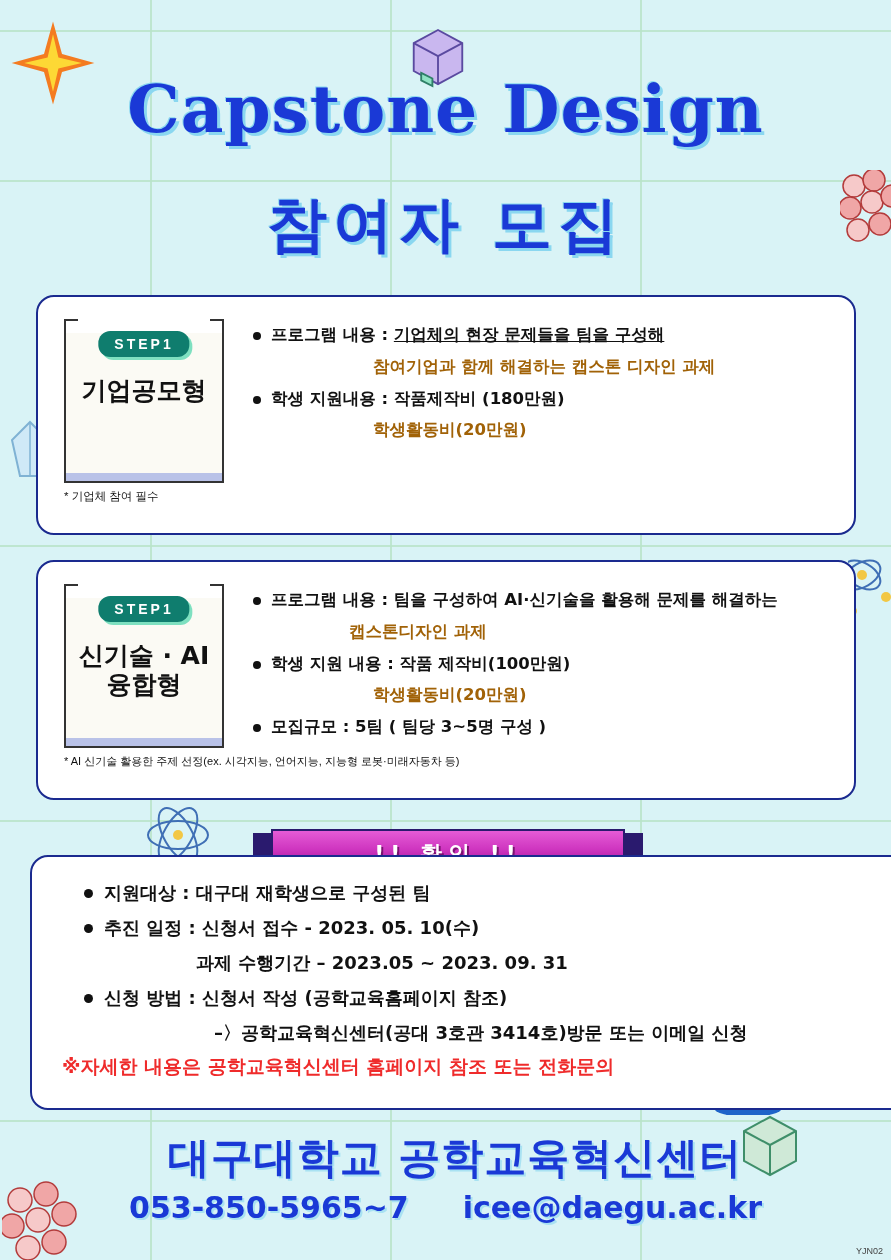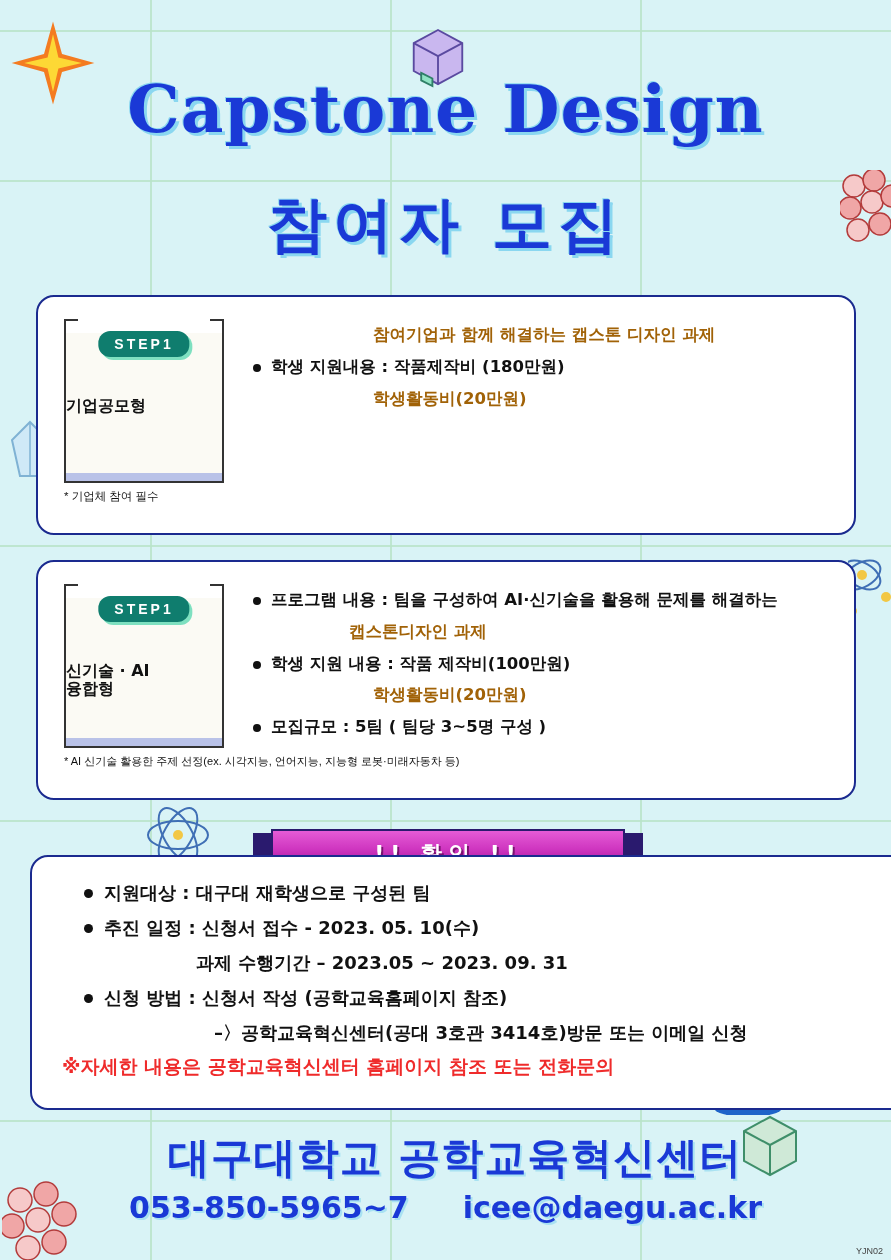--- a/index.html
+++ b/index.html
@@ -70,26 +70,26 @@
   .step-badge {
     position:absolute; top:-2px; left:50%; transform:translateX(-50%);
     background:#0f7d6e; color:#ffffff;
     font-size:14px; font-weight:bold; letter-spacing:3px;
     padding:5px 16px;
     border-radius:12px;
     box-shadow: 3px 3px 0 #7ee0c0;
     white-space:nowrap;
   }
   .step-label {
-    text-align:left;
+    text-align:center;
     font-family:"DejaVu Sans", sans-serif;
     font-weight:bold;
-    font-size:16px;
+    font-size:25px;
     color:#111;
-    margin-top:54px;
+    margin-top:34px;
     line-height:1.15;
   }
   .step-foot {
     font-size:11.5px; color:#111; margin-top:6px; text-align:left; white-space:nowrap;
   }
   #card2 .step-foot { font-size:11px; }
 
   
   .bullets { position:absolute; left:215px; top:26px; right:16px; }
   .bullet-row { display:flex; align-items:flex-start; margin-bottom:7px; }
@@ -311,20 +311,27 @@
     </div>
     <div class="step-inner">
       <div class="step-badge">STEP1</div>
       <div class="step-label">기업공모형</div>
       <div style="position:absolute;left:0;right:0;bottom:0;height:8px;background:#b9c2e8;"></div>
     </div>
     <div class="step-foot">* 기업체 참여 필수</div>
   </div>
 
   <div class="bullets">
+    <div class="bullet-row">
+      <div class="bullet-dot"></div>
+      <div class="bullet-text">
+        <span>프로그램 내용 :</span>
+        <span class="u">기업체의 현장 문제들을 팀을 구성해</span>
+      </div>
+    </div>
     <div class="sub-line deeper">참여기업과 함께 해결하는 캡스톤 디자인 과제</div>
 
     <div class="bullet-row">
       <div class="bullet-dot"></div>
       <div class="bullet-text">
         <span>학생 지원내용 :</span>
         <span>작품제작비 (180만원)</span>
       </div>
     </div>
     <div class="sub-line deeper">학생활동비(20만원)</div>

